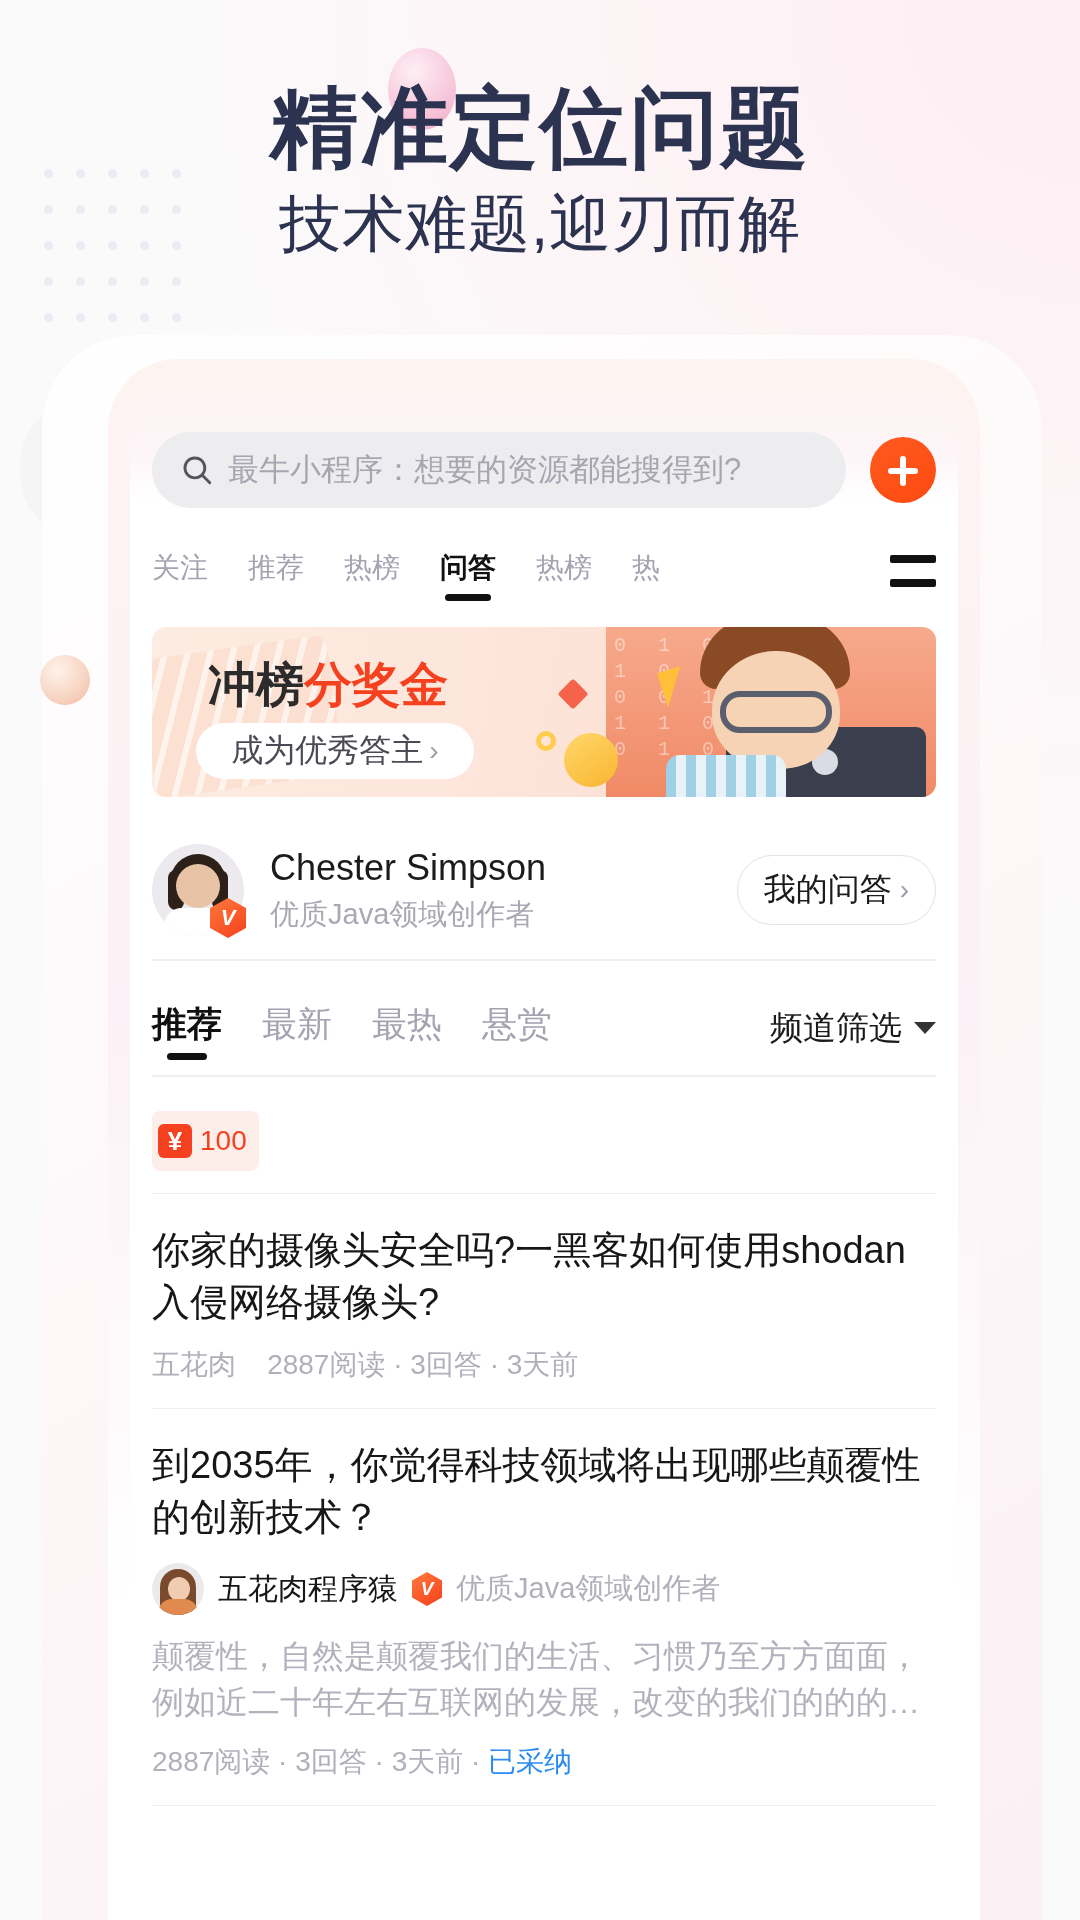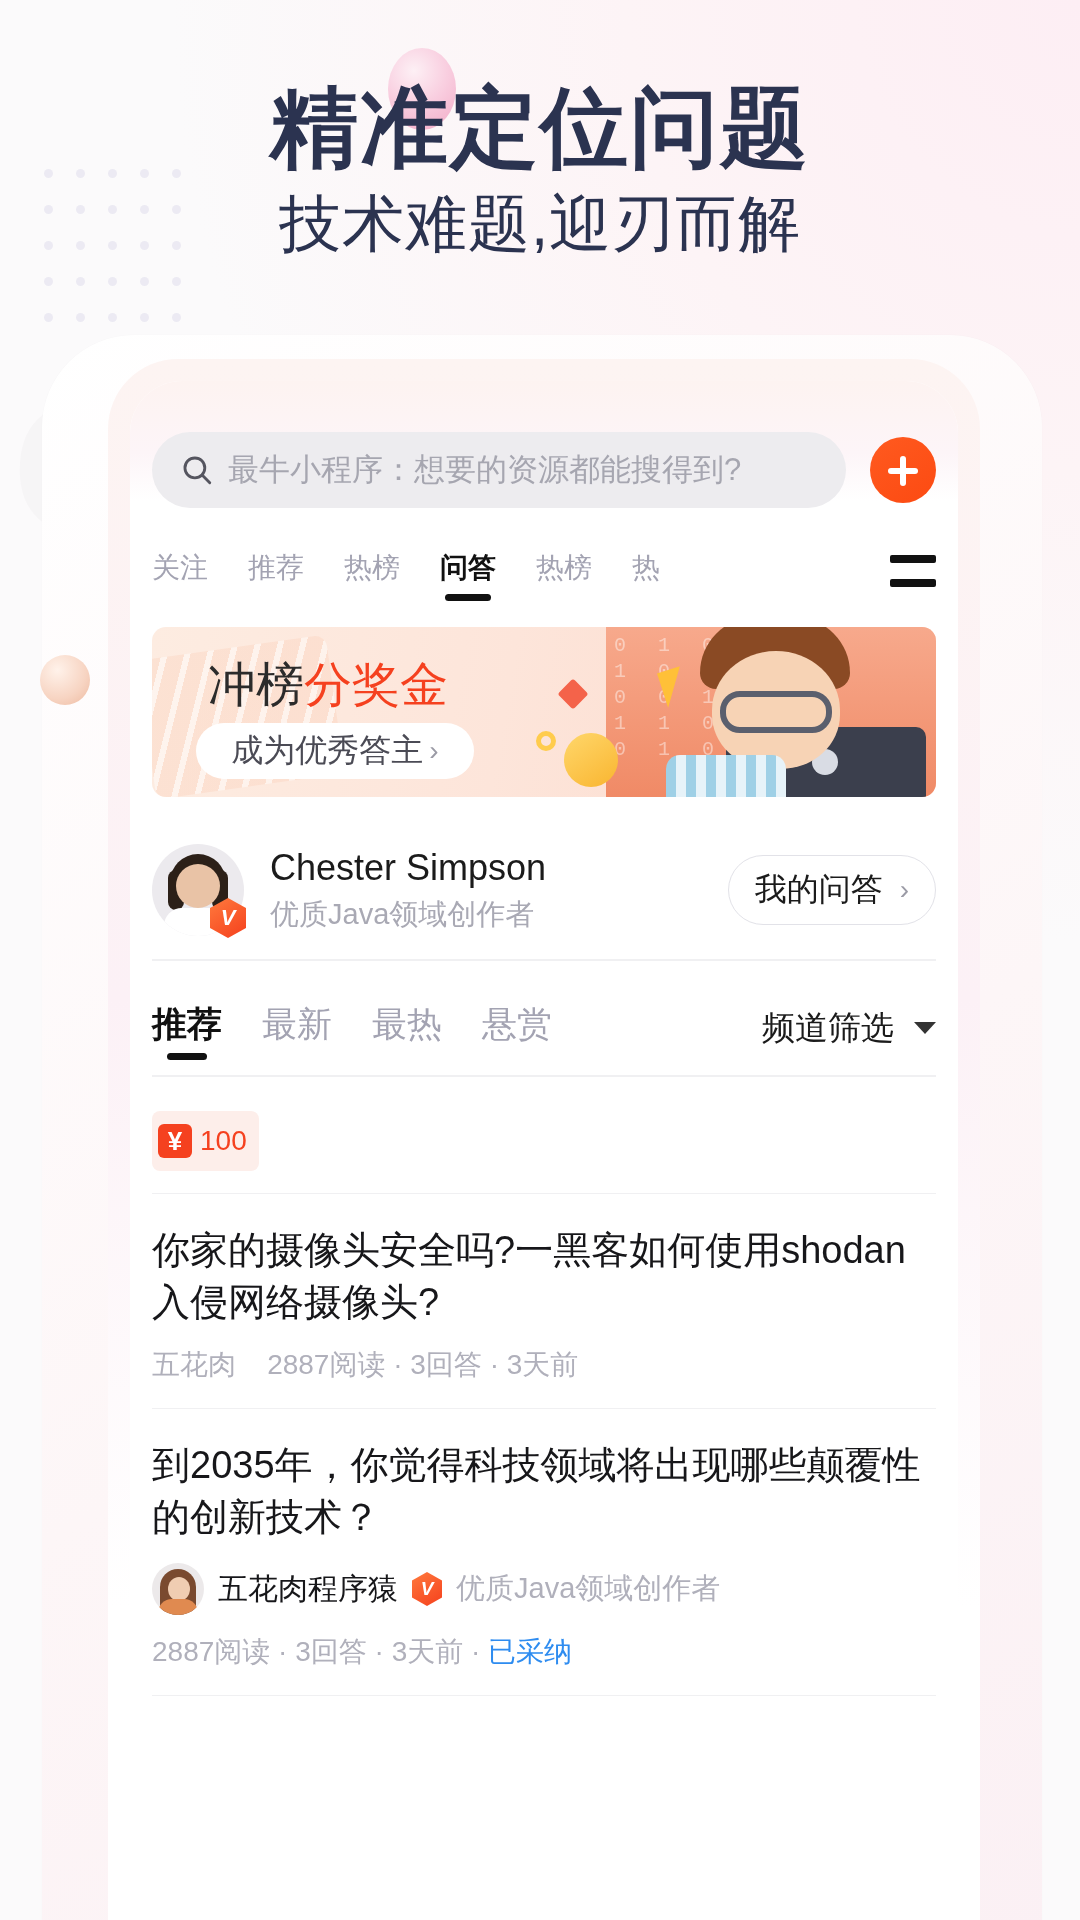--- a/index.html
+++ b/index.html
@@ -149,21 +149,21 @@
   .banner-art {
     position:absolute; right:0; top:0; width:330px; height:170px;
     background:linear-gradient(180deg,#f7a98c 0%, #f08a66 100%);
   }
   .bits {
     position:absolute; inset:0; color:rgba(255,255,255,.45);
     font-size:20px; line-height:26px; font-family:"Liberation Mono", monospace;
     padding:6px 8px; letter-spacing:10px; overflow:hidden;
   }
   .banner-head {
-    position:absolute; left:56px; top:26px; font-size:48px; font-weight:normal; color:#2b2b2b;
+    position:absolute; left:56px; top:26px; font-size:48px; font-weight:bold; color:#2b2b2b;
   }
   .banner-head em { font-style:normal; color:#f5411f; }
   .banner-btn {
     position:absolute; left:44px; top:96px; height:56px; min-width:278px;
     background:#fff; border-radius:30px;
     display:flex; align-items:center; justify-content:center; gap:6px;
     font-size:32px; color:#4b4b55;
   }
   .chev { font-size:28px; color:#9b9ba6; }
   .coin {
@@ -242,38 +242,38 @@
     clip-path:polygon(50% 0%,100% 25%,100% 75%,50% 100%,0% 75%,0% 25%);
     color:#fff; font-size:22px; font-weight:bold; font-style:italic;
     display:flex; align-items:center; justify-content:center;
   }
   .user-text { margin-left:26px; }
   .user-name { font-size:36px; color:#1b1b1b; font-weight:500; line-height:48px; }
   .user-sub { font-size:29px; color:#a9a9b4; line-height:44px; }
   .myqa-btn {
     margin-left:auto; height:70px; padding:0 26px;
     border:1.5px solid #e2e2e8; border-radius:36px;
-    display:flex; align-items:center; gap:17px;
+    display:flex; align-items:center; gap:8px;
     font-size:32px; color:#1b1b1b;
   }
   .divider { position:absolute; left:22px; width:784px; height:1.5px; background:#f0f0f2; }
 
   
   .subtabs {
     position:absolute; left:22px; top:600px; width:784px; height:94px;
     display:flex; align-items:center;
   }
   .stab { font-size:35px; color:#a3a3b2; margin-right:40px; position:relative; padding-bottom:8px; }
   .stab.active { color:#111; font-weight:bold; }
   .stab.active:after {
     content:""; position:absolute; left:50%; transform:translateX(-50%);
     bottom:-4px; width:40px; height:7px; background:#111; border-radius:4px;
   }
   .filter {
-    margin-left:auto; display:flex; align-items:center; gap:20px;
+    margin-left:auto; display:flex; align-items:center; gap:12px;
     font-size:33px; color:#1b1b1b;
   }
   .caret { width:0;height:0;border-left:11px solid transparent;border-right:11px solid transparent;border-top:12px solid #333; }
 
   
   .list { position:absolute; left:22px; top:698px; width:784px; }
   .q-item { padding:30px 0 24px 0; border-bottom:1.5px solid #f0f0f2; }
   .q-title {
     font-size:38px; line-height:52px; color:#17171a; font-weight:500;
     display:flex; flex-wrap:wrap; align-items:flex-start;
@@ -468,20 +468,21 @@
           <div class="q-author-row">
             <div class="mini-avatar">
               <div class="mh"></div>
                 <div class="mf"></div>
                 <div class="mb"></div>
             </div>
             <span class="ma-name">五花肉程序猿</span>
             <span class="vbadge-sm">V</span>
             <span class="ma-sub">优质Java领域创作者</span>
           </div>
+          <div class="q-excerpt">颠覆性，自然是颠覆我们的生活、习惯乃至方方面面，例如近二十年左右互联网的发展，改变的我们的的的…</div>
           <div class="q-meta">
             <span>2887阅读 · 3回答 · 3天前 · </span><span class="accepted">已采纳</span>
           </div>
         </div>
 
       </div>
     </div>
   </div>
 </div>
 <div class="side-ball"></div>

